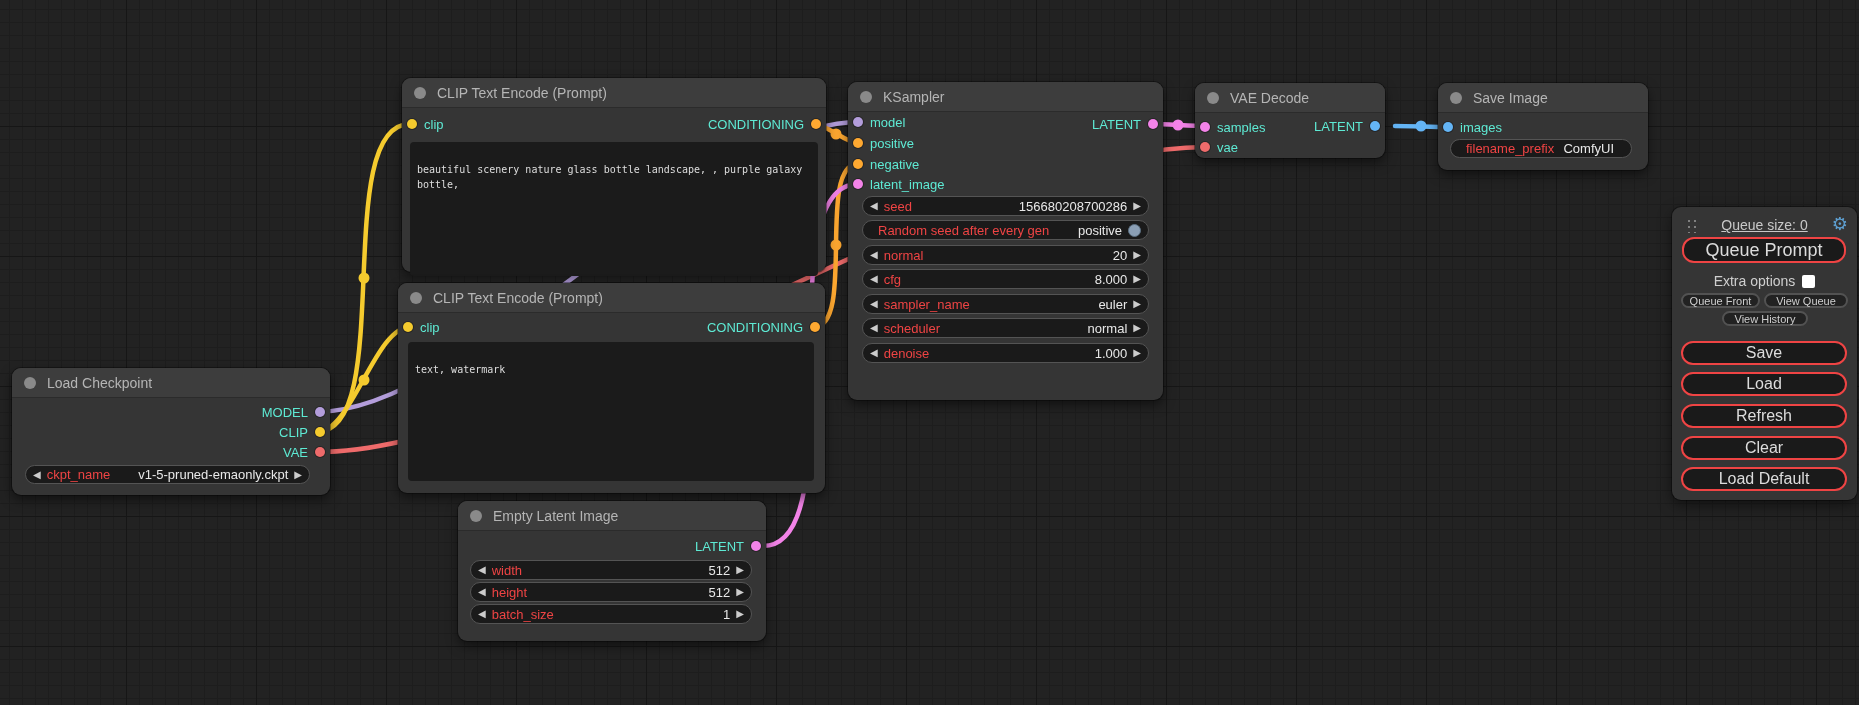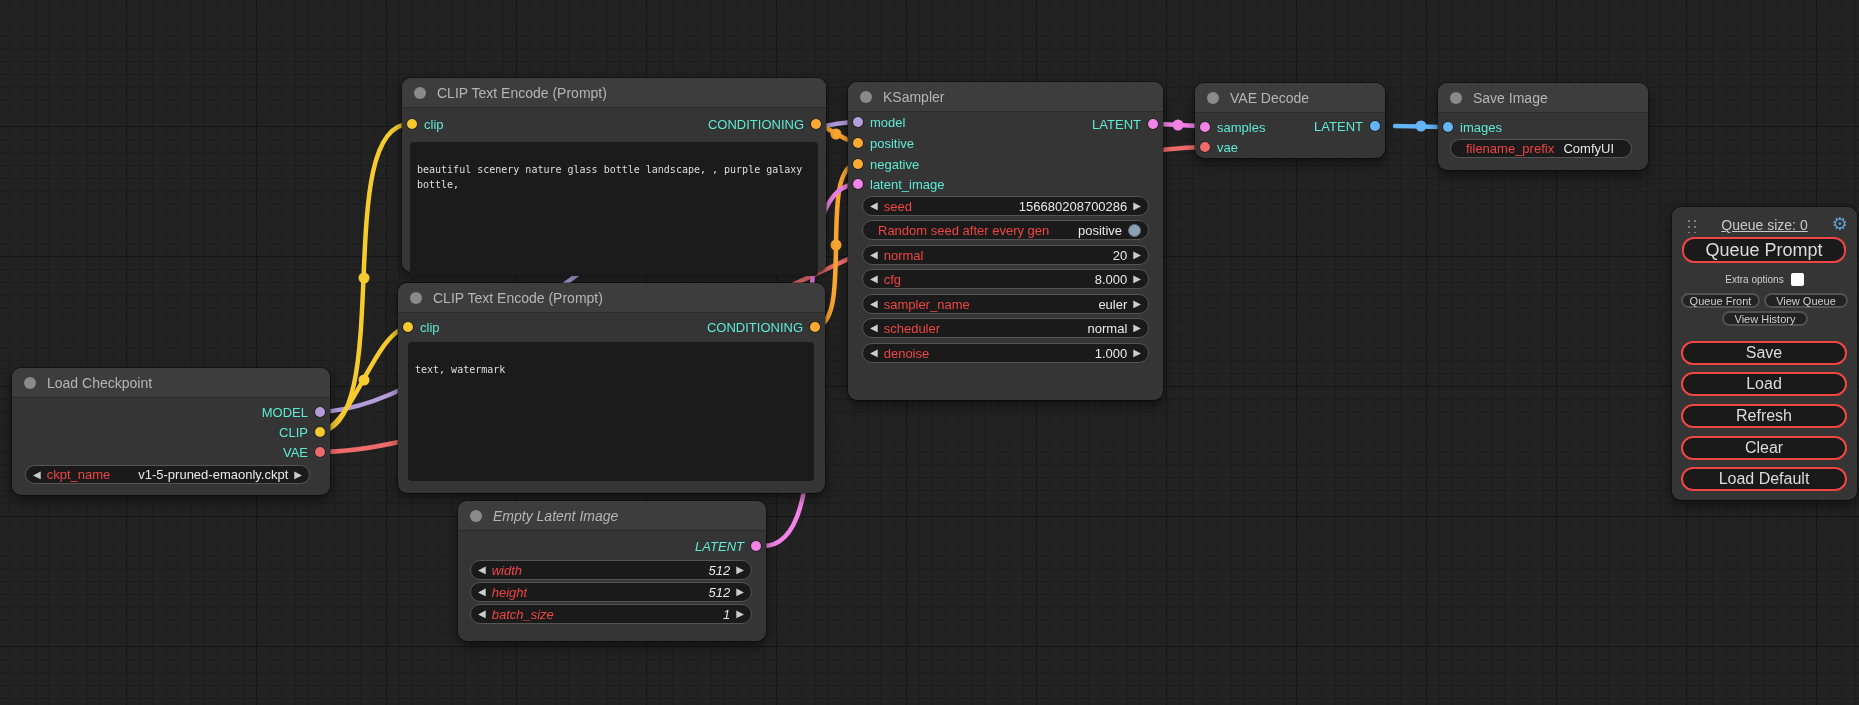--- a/index.html
+++ b/index.html
@@ -62,21 +62,21 @@
   .queue-size{flex:1;text-align:center;font-size:14px;color:#c8c8c8;text-decoration:underline;}
   .gear{position:absolute;right:9px;top:-1px;font-family:"DejaVu Sans",sans-serif;font-size:18px;color:#5e9fd0;line-height:20px;cursor:pointer;}
   .pbtn{
     position:absolute;background:#1a1a1a;border:2px solid #ef4444;border-radius:12px;
     color:#dcdcdc;display:flex;align-items:center;justify-content:center;box-sizing:border-box;cursor:pointer;
   }
   .pbtn.big{left:10px;right:11px;height:26px;font-size:18px;}
   .pbtn.action{left:9px;right:10px;height:24px;font-size:16px;}
   .pbtn.small{height:15px;font-size:11px;border-radius:9px;color:#cfcfcf;background:#222222;border-color:#525252;}
   .extra-row{position:absolute;left:0;right:0;display:flex;align-items:center;justify-content:center;gap:7px;}
-  .extra-label{font-size:10px;color:#cfcfcf;}
+  .extra-label{font-size:14px;color:#cfcfcf;}
   .checkbox{width:13px;height:13px;background:#ffffff;border-radius:2px;cursor:pointer;}
 </style>
 </head>
 <body>
 
 <svg id="links" width="1859" height="705">
   <g fill="none" stroke-width="4.5" stroke-linecap="round">
     <path d="M317,412 C470,412 705,122 858,122" stroke="#B39DDB"></path>
     <path d="M317,432 C397,432 330,124 410,124" stroke="#F5CB2E"></path>
     <path d="M317,432 C352,432 375,327 410,327" stroke="#F5CB2E"></path>
@@ -252,21 +252,21 @@
   <div class="port in" style="top:34px;">
     <span class="pdot c-image"></span>
     <span>images</span>
   </div>
   <div class="widget no-arrows" style="top:56px;left:12px;right:16px;height:19px;">
     <span class="wlabel">filename_prefix</span>
     <span class="wvalue" style="margin-right:10px;">ComfyUI</span>
   </div>
 </div>
 
-<div class="node" style="left:458px;top:501px;width:308px;height:140px;font-style:italic;">
+<div class="node" style="left:458px;top:501px;width:308px;height:140px;">
   <div class="node-header">
     <span class="tdot"></span>
     <span class="node-title">Empty Latent Image</span>
   </div>
   <div class="port out" style="top:35px;">
     <span class="pdot c-latent"></span>
     <span>LATENT</span>
   </div>
   <div class="widget" style="top:59px;left:12px;right:14px;">
     <span class="warr">◀</span>

